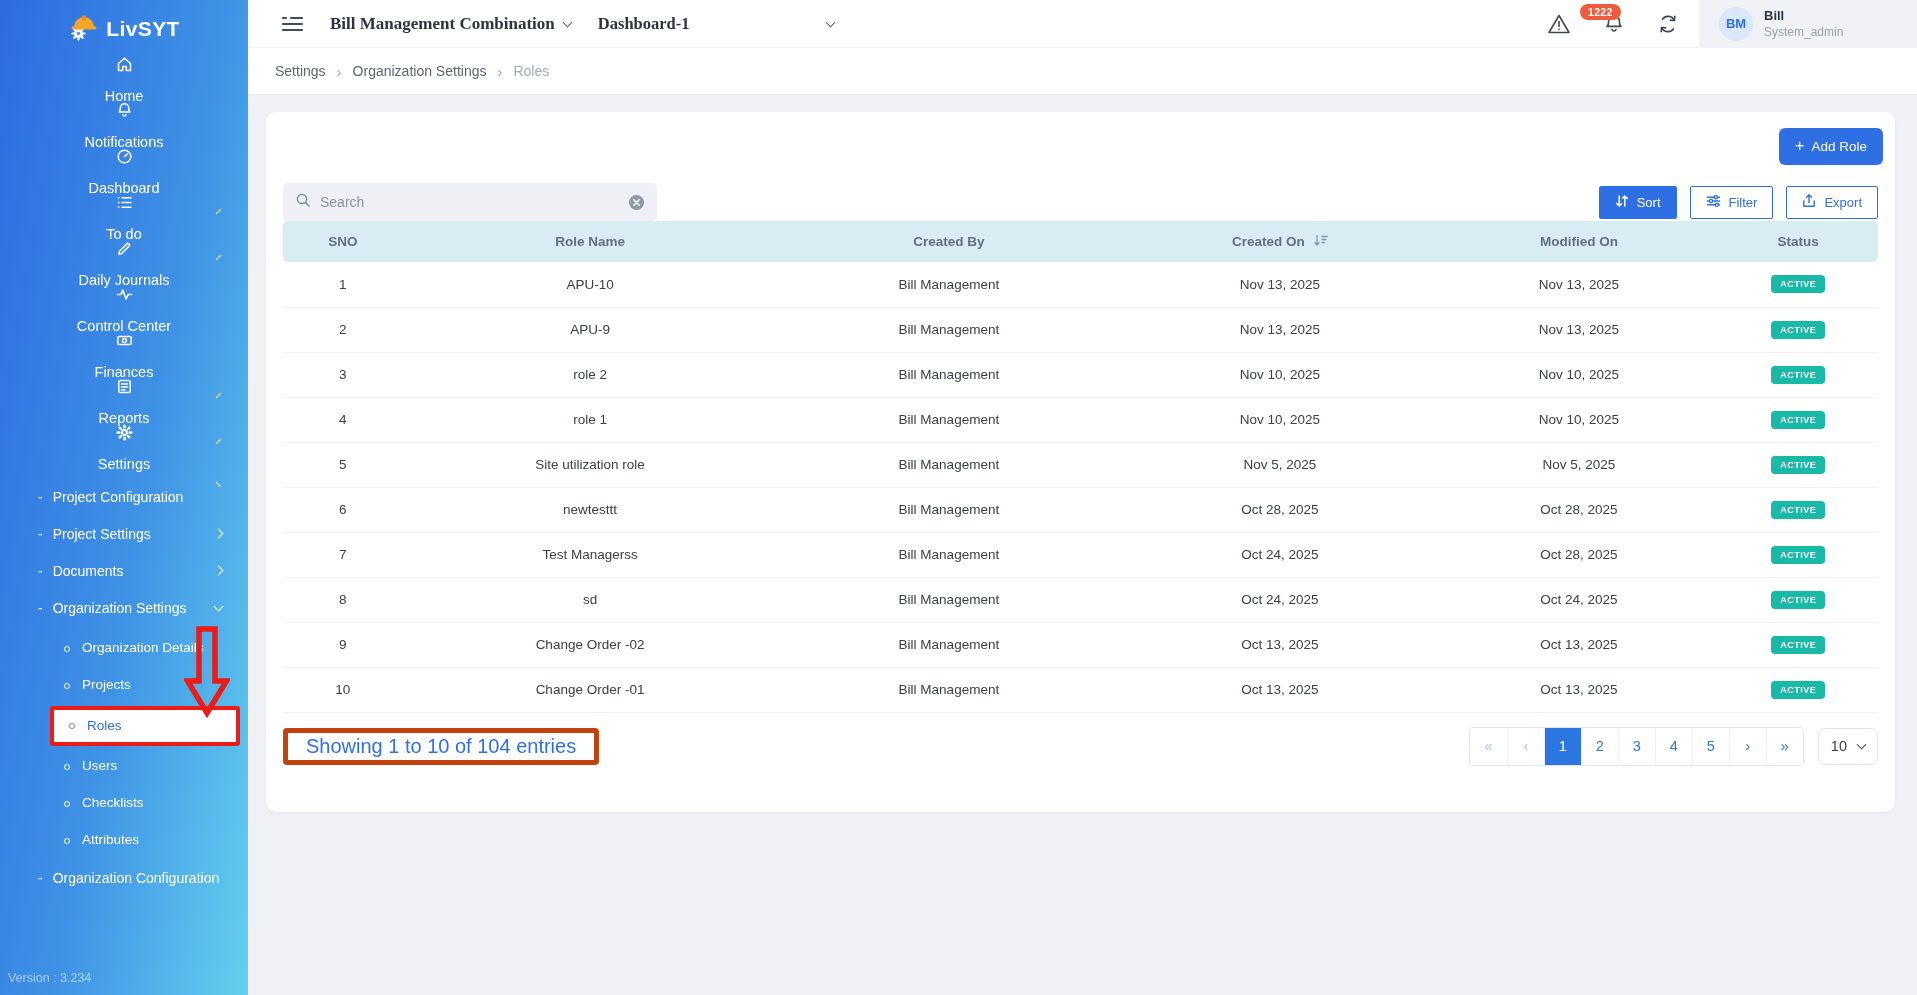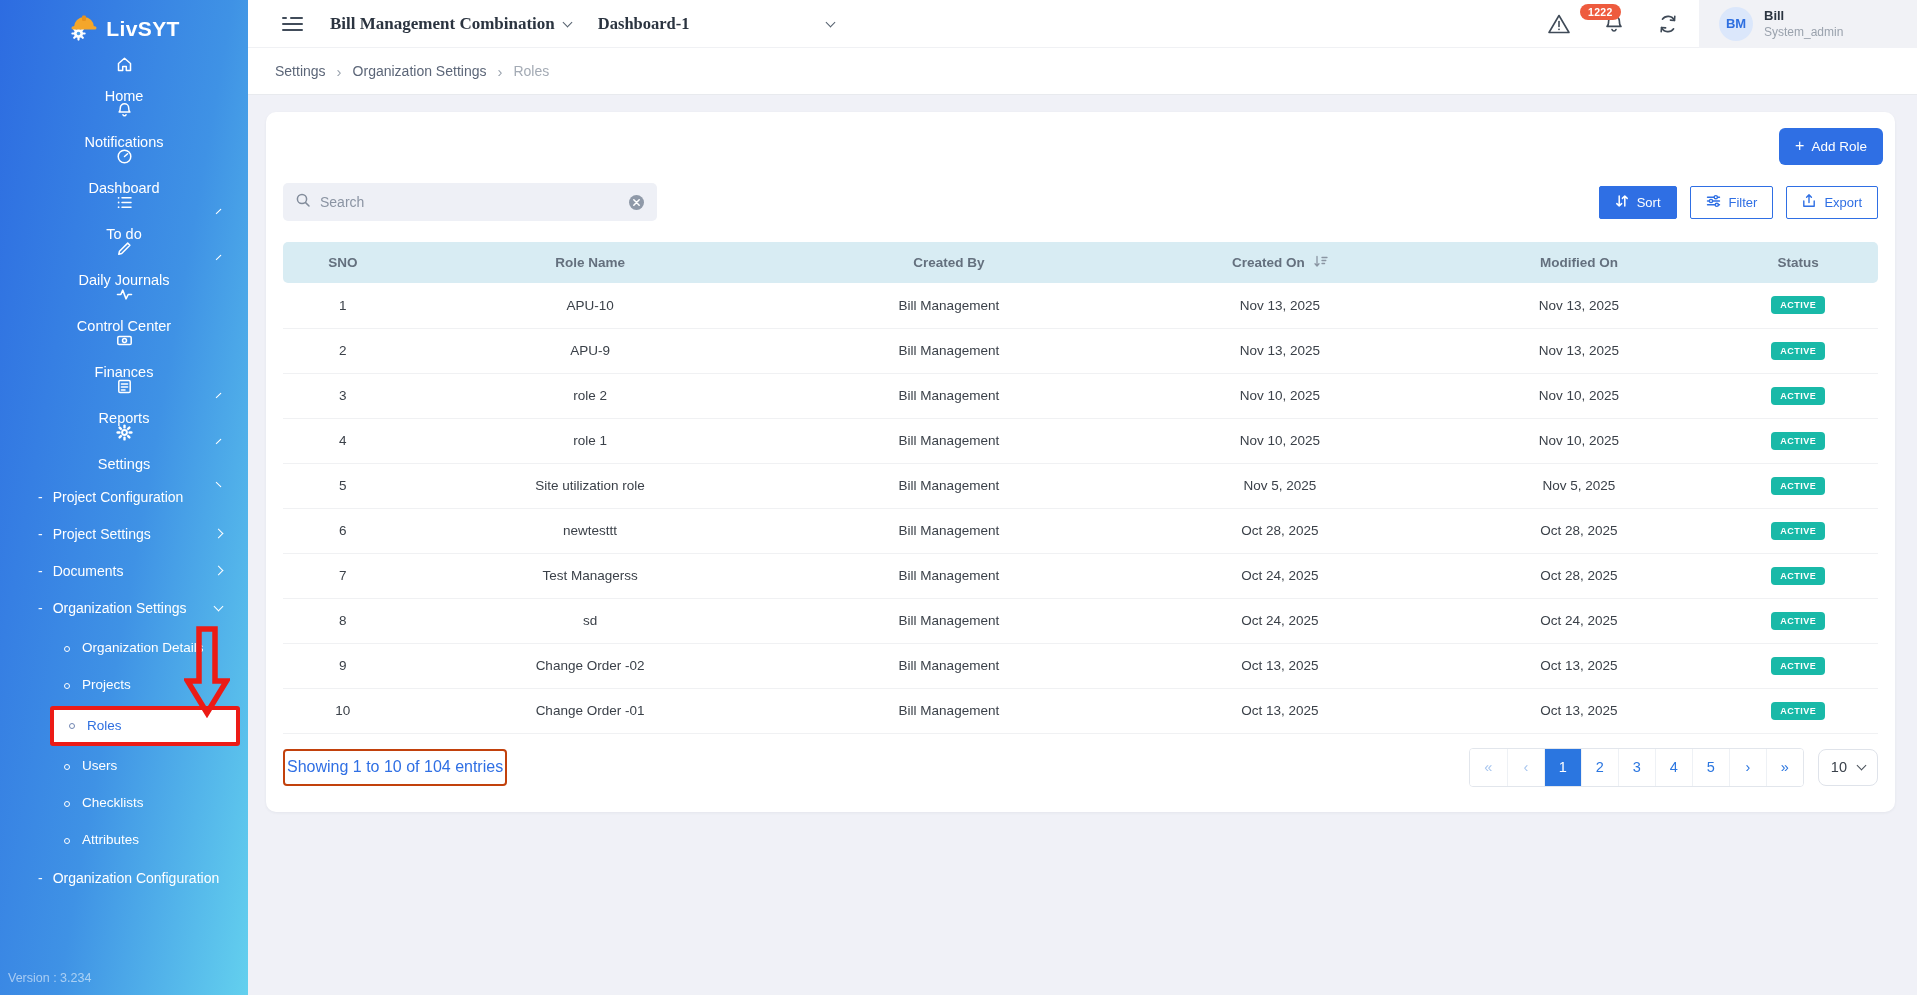--- a/index.html
+++ b/index.html
@@ -70,32 +70,32 @@
   .toolbar { display:flex; justify-content:space-between; align-items:center; padding-top:71px; }
   .search-box { width:374px; height:38px; background:#eef0f6; border-radius:5px; display:flex; align-items:center; padding:0 12px; gap:9px; }
   .search-box input { flex:1; border:none; outline:none; background:transparent; font-size:14px; color:#3a414b; font-family:inherit; }
   .search-box input::placeholder { color:#8b94a3; }
   .clear-btn { display:flex; cursor:pointer; }
   .tb-actions { display:flex; gap:13px; }
   .btn { height:33px; border-radius:2px; font-size:13px; display:flex; align-items:center; gap:8px; padding:0 15px; cursor:pointer; font-family:inherit; }
   .btn-solid { background:#2f6fe4; color:#fff; border:1px solid #2f6fe4; }
   .btn-outline { background:#fff; color:#2f6fe4; border:1px solid #2f6fe4; }
 
-  table { width:100%; border-collapse:collapse; margin-top:21px; }
+  table { width:100%; border-collapse:collapse; }
   thead th { background:#d8ecf3; height:41px; font-size:13.5px; font-weight:700; color:#64707e; text-align:center; }
   thead th:first-child { border-radius:5px 0 0 5px; }
   thead th:last-child { border-radius:0 5px 5px 0; }
   th .th-inner { display:inline-flex; align-items:center; gap:8px; }
   tbody td { height:45px; font-size:13.5px; color:#3b4149; text-align:center; border-bottom:1px solid #f0f1f3; }
   .badge { display:inline-block; background:#19b9a8; color:#fff; font-size:9px; font-weight:700; letter-spacing:.5px;
     padding:4px 9px; border-radius:4px; }
 
   .card-footer { display:flex; justify-content:space-between; align-items:center; margin-top:14px; }
-  .showing-box { border:2px solid #c2410c; border-radius:4px; height:37px; display:flex; align-items:center; padding:0 2px;
-    color:#2f6fe4; font-size:16px; }
+  .showing-box { border:5px solid #c2410c; border-radius:4px; height:37px; display:flex; align-items:center; padding:0 18px;
+    color:#2f6fe4; font-size:20px; }
   .foot-right { display:flex; align-items:center; gap:14px; }
   .pager { display:flex; border:1px solid #e2e6ec; border-radius:4px; overflow:hidden; }
   .page-cell { min-width:37px; height:37px; display:flex; align-items:center; justify-content:center; font-size:14.5px;
     color:#2b76e0; background:#fff; border-left:1px solid #eef1f5; cursor:pointer; }
   .page-cell:first-child { border-left:none; }
   .page-cell.disabled { color:#a8c6ef; cursor:default; }
   .page-cell.active { background:#2b76e0; color:#fff; }
   .size-select { height:37px; border:1px solid #dfe3ea; border-radius:8px; display:flex; align-items:center; gap:11px;
     padding:0 12px; font-size:14.5px; color:#3a414b; cursor:pointer; background:#fff; }
   .sel-chev { width:7px; height:7px; border-right:1.7px solid #49505a; border-bottom:1.7px solid #49505a; transform:rotate(45deg); margin-top:-3px; }

